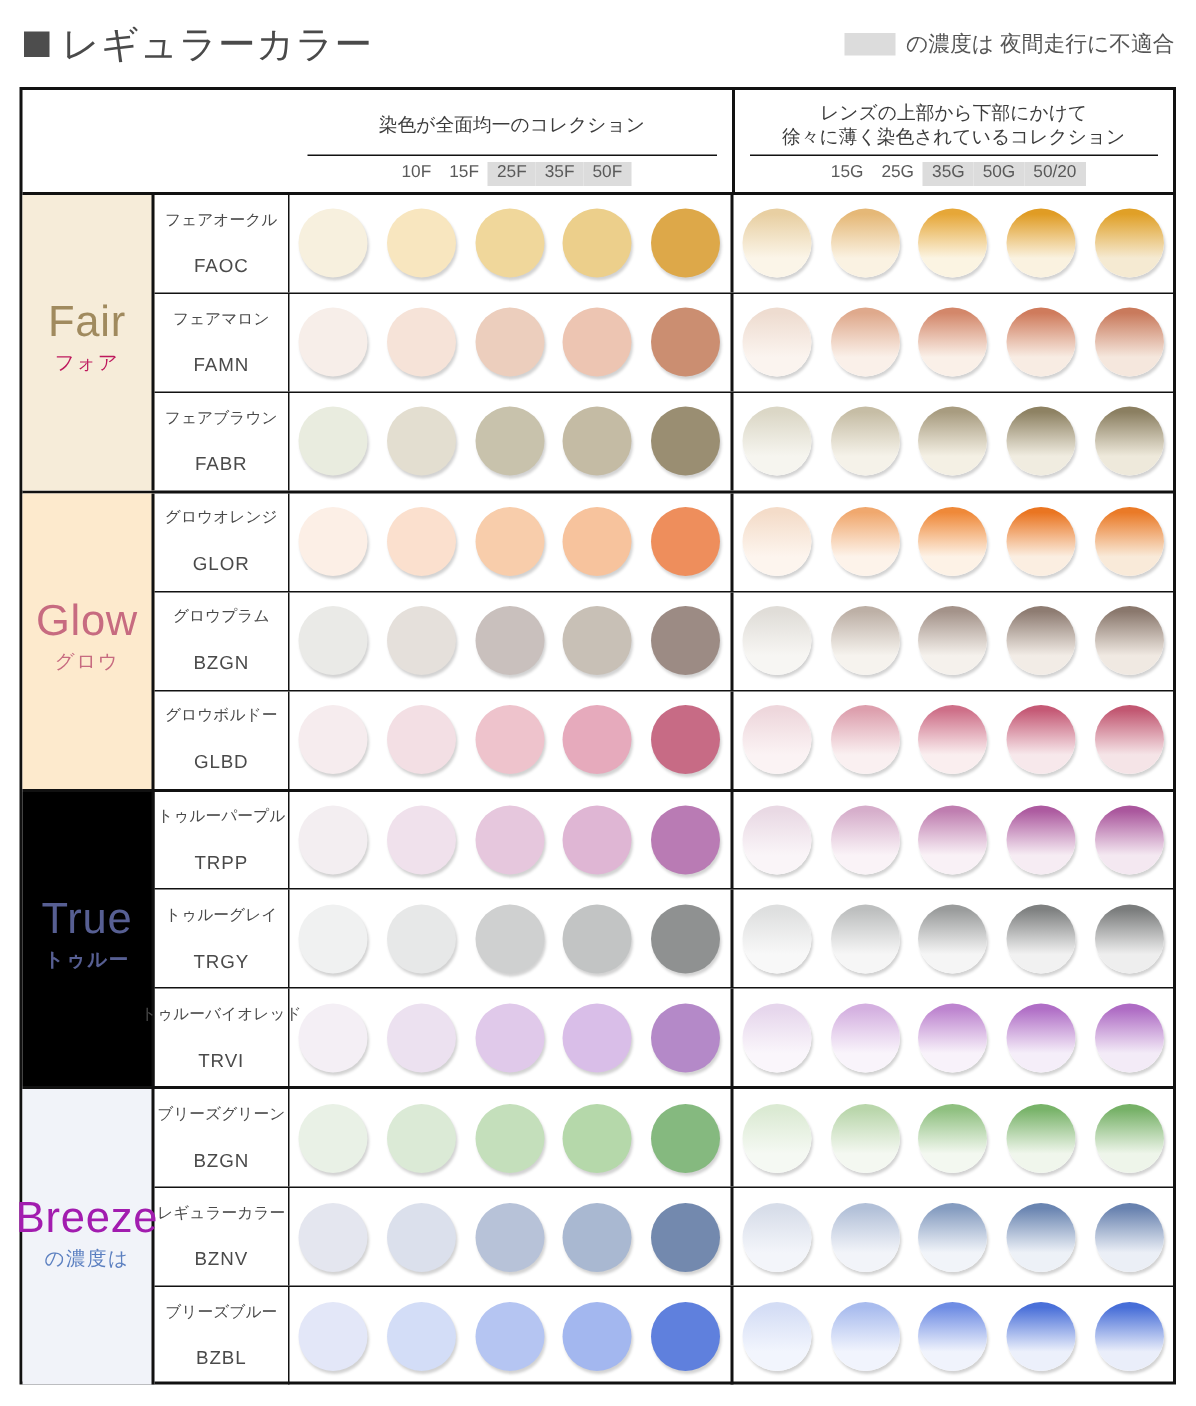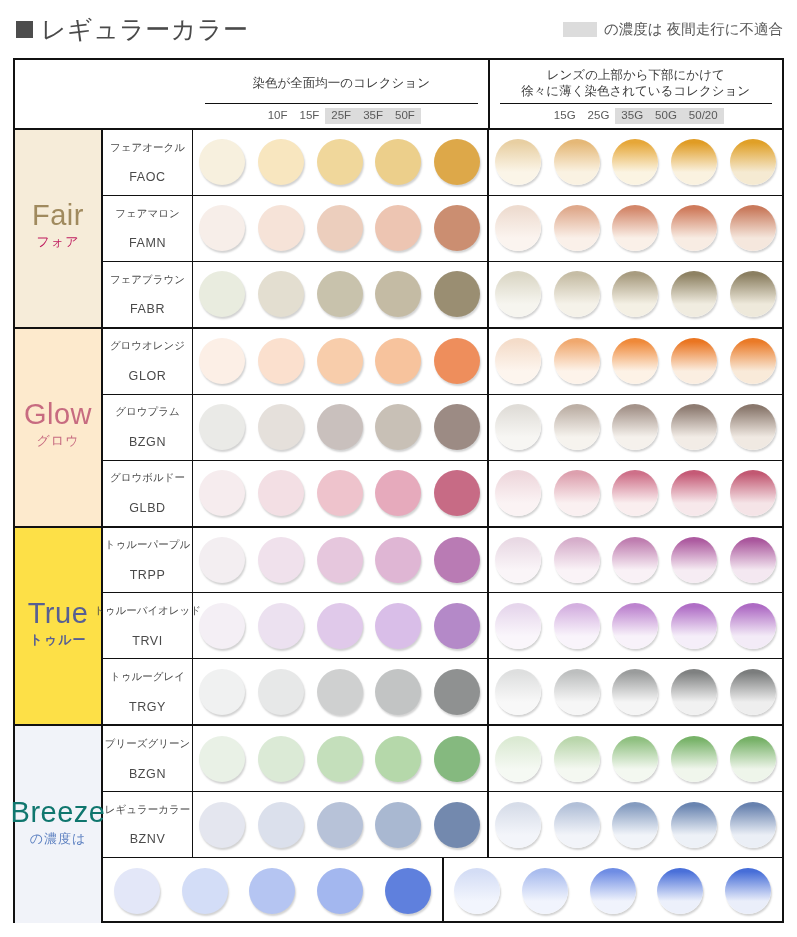--- a/index.html
+++ b/index.html
@@ -428,21 +428,21 @@
                   <div class="dot" style="background: linear-gradient(rgb(197, 90, 118) 0%, rgb(197, 90, 118) 8%, rgb(247, 232, 235) 72%, rgb(247, 232, 235) 100%);"></div>
                 </div>
                 <div class="sw-cell">
                   <div class="dot" style="background: linear-gradient(rgb(194, 88, 114) 0%, rgb(194, 88, 114) 8%, rgb(245, 228, 231) 72%, rgb(245, 228, 231) 100%);"></div>
                 </div>
               </div>
             </div>
           </div>
         </div>
         <div class="grp">
-          <div class="grp-cell" style="background: #fde047;">
+          <div class="grp-cell" style="background: #000000;">
             <div class="grp-en" style="color: rgb(87, 95, 147);">True</div>
             <div class="grp-jp" style="color: rgb(87, 95, 147); font-weight: bold;">トゥルー</div>
           </div>
           <div class="rows">
             <div class="row">
               <div class="name-cell">
                 <div class="name-jp">トゥルーパープル</div>
                 <div class="name-code">TRPP</div>
               </div>
               <div class="sw-block">
@@ -475,20 +475,60 @@
                 <div class="sw-cell">
                   <div class="dot" style="background: linear-gradient(rgb(173, 91, 160) 0%, rgb(173, 91, 160) 8%, rgb(246, 236, 243) 72%, rgb(246, 236, 243) 100%);"></div>
                 </div>
                 <div class="sw-cell">
                   <div class="dot" style="background: linear-gradient(rgb(170, 87, 157) 0%, rgb(170, 87, 157) 8%, rgb(244, 232, 241) 72%, rgb(244, 232, 241) 100%);"></div>
                 </div>
               </div>
             </div>
             <div class="row">
               <div class="name-cell">
+                <div class="name-jp">トゥルーグレイ</div>
+                <div class="name-code">TRGY</div>
+              </div>
+              <div class="sw-block">
+                <div class="sw-cell">
+                  <div class="dot" style="background: rgb(240, 241, 241);"></div>
+                </div>
+                <div class="sw-cell">
+                  <div class="dot" style="background: rgb(231, 232, 232);"></div>
+                </div>
+                <div class="sw-cell">
+                  <div class="dot" style="background: rgb(207, 208, 208);"></div>
+                </div>
+                <div class="sw-cell">
+                  <div class="dot" style="background: rgb(194, 196, 196);"></div>
+                </div>
+                <div class="sw-cell">
+                  <div class="dot" style="background: rgb(143, 145, 145);"></div>
+                </div>
+              </div>
+              <div class="sw-block sep">
+                <div class="sw-cell">
+                  <div class="dot" style="background: linear-gradient(rgb(222, 223, 223) 0%, rgb(222, 223, 223) 8%, rgb(248, 248, 248) 72%, rgb(248, 248, 248) 100%);"></div>
+                </div>
+                <div class="sw-cell">
+                  <div class="dot" style="background: linear-gradient(rgb(189, 191, 191) 0%, rgb(189, 191, 191) 8%, rgb(246, 246, 246) 72%, rgb(246, 246, 246) 100%);"></div>
+                </div>
+                <div class="sw-cell">
+                  <div class="dot" style="background: linear-gradient(rgb(154, 156, 156) 0%, rgb(154, 156, 156) 8%, rgb(245, 245, 245) 72%, rgb(245, 245, 245) 100%);"></div>
+                </div>
+                <div class="sw-cell">
+                  <div class="dot" style="background: linear-gradient(rgb(127, 129, 129) 0%, rgb(127, 129, 129) 8%, rgb(241, 241, 241) 72%, rgb(241, 241, 241) 100%);"></div>
+                </div>
+                <div class="sw-cell">
+                  <div class="dot" style="background: linear-gradient(rgb(123, 125, 125) 0%, rgb(123, 125, 125) 8%, rgb(238, 238, 238) 72%, rgb(238, 238, 238) 100%);"></div>
+                </div>
+              </div>
+            </div>
+            <div class="row">
+              <div class="name-cell">
                 <div class="name-jp">トゥルーバイオレッド</div>
                 <div class="name-code">TRVI</div>
               </div>
               <div class="sw-block">
                 <div class="sw-cell">
                   <div class="dot" style="background: rgb(244, 239, 245);"></div>
                 </div>
                 <div class="sw-cell">
                   <div class="dot" style="background: rgb(236, 225, 240);"></div>
                 </div>
@@ -510,68 +550,28 @@
                   <div class="dot" style="background: linear-gradient(rgb(212, 176, 224) 0%, rgb(212, 176, 224) 8%, rgb(249, 244, 251) 72%, rgb(249, 244, 251) 100%);"></div>
                 </div>
                 <div class="sw-cell">
                   <div class="dot" style="background: linear-gradient(rgb(189, 132, 207) 0%, rgb(189, 132, 207) 8%, rgb(248, 242, 250) 72%, rgb(248, 242, 250) 100%);"></div>
                 </div>
                 <div class="sw-cell">
                   <div class="dot" style="background: linear-gradient(rgb(176, 110, 198) 0%, rgb(176, 110, 198) 8%, rgb(245, 238, 249) 72%, rgb(245, 238, 249) 100%);"></div>
                 </div>
                 <div class="sw-cell">
                   <div class="dot" style="background: linear-gradient(rgb(174, 107, 196) 0%, rgb(174, 107, 196) 8%, rgb(243, 235, 247) 72%, rgb(243, 235, 247) 100%);"></div>
-                </div>
-              </div>
-            </div>
-            <div class="row">
-              <div class="name-cell">
-                <div class="name-jp">トゥルーグレイ</div>
-                <div class="name-code">TRGY</div>
-              </div>
-              <div class="sw-block">
-                <div class="sw-cell">
-                  <div class="dot" style="background: rgb(240, 241, 241);"></div>
-                </div>
-                <div class="sw-cell">
-                  <div class="dot" style="background: rgb(231, 232, 232);"></div>
-                </div>
-                <div class="sw-cell">
-                  <div class="dot" style="background: rgb(207, 208, 208);"></div>
-                </div>
-                <div class="sw-cell">
-                  <div class="dot" style="background: rgb(194, 196, 196);"></div>
-                </div>
-                <div class="sw-cell">
-                  <div class="dot" style="background: rgb(143, 145, 145);"></div>
-                </div>
-              </div>
-              <div class="sw-block sep">
-                <div class="sw-cell">
-                  <div class="dot" style="background: linear-gradient(rgb(222, 223, 223) 0%, rgb(222, 223, 223) 8%, rgb(248, 248, 248) 72%, rgb(248, 248, 248) 100%);"></div>
-                </div>
-                <div class="sw-cell">
-                  <div class="dot" style="background: linear-gradient(rgb(189, 191, 191) 0%, rgb(189, 191, 191) 8%, rgb(246, 246, 246) 72%, rgb(246, 246, 246) 100%);"></div>
-                </div>
-                <div class="sw-cell">
-                  <div class="dot" style="background: linear-gradient(rgb(154, 156, 156) 0%, rgb(154, 156, 156) 8%, rgb(245, 245, 245) 72%, rgb(245, 245, 245) 100%);"></div>
-                </div>
-                <div class="sw-cell">
-                  <div class="dot" style="background: linear-gradient(rgb(127, 129, 129) 0%, rgb(127, 129, 129) 8%, rgb(241, 241, 241) 72%, rgb(241, 241, 241) 100%);"></div>
-                </div>
-                <div class="sw-cell">
-                  <div class="dot" style="background: linear-gradient(rgb(123, 125, 125) 0%, rgb(123, 125, 125) 8%, rgb(238, 238, 238) 72%, rgb(238, 238, 238) 100%);"></div>
                 </div>
               </div>
             </div>
           </div>
         </div>
         <div class="grp">
           <div class="grp-cell" style="background: rgb(241, 243, 249);">
-            <div class="grp-en" style="color: #0f766e;">Breeze</div>
+            <div class="grp-en" style="color: #a21caf;">Breeze</div>
             <div class="grp-jp" style="color: rgb(91, 127, 192);">の濃度は</div>
           </div>
           <div class="rows">
             <div class="row">
               <div class="name-cell">
                 <div class="name-jp">ブリーズグリーン</div>
                 <div class="name-code">BZGN</div>
               </div>
               <div class="sw-block">
                 <div class="sw-cell">
@@ -642,20 +642,24 @@
                 </div>
                 <div class="sw-cell">
                   <div class="dot" style="background: linear-gradient(rgb(106, 133, 177) 0%, rgb(106, 133, 177) 8%, rgb(237, 241, 247) 72%, rgb(237, 241, 247) 100%);"></div>
                 </div>
                 <div class="sw-cell">
                   <div class="dot" style="background: linear-gradient(rgb(104, 130, 175) 0%, rgb(104, 130, 175) 8%, rgb(235, 239, 246) 72%, rgb(235, 239, 246) 100%);"></div>
                 </div>
               </div>
             </div>
             <div class="row">
+              <div class="name-cell">
+                <div class="name-jp">ブリーズブルー</div>
+                <div class="name-code">BZBL</div>
+              </div>
               <div class="sw-block">
                 <div class="sw-cell">
                   <div class="dot" style="background: rgb(227, 231, 248);"></div>
                 </div>
                 <div class="sw-cell">
                   <div class="dot" style="background: rgb(211, 221, 247);"></div>
                 </div>
                 <div class="sw-cell">
                   <div class="dot" style="background: rgb(181, 197, 242);"></div>
                 </div>

